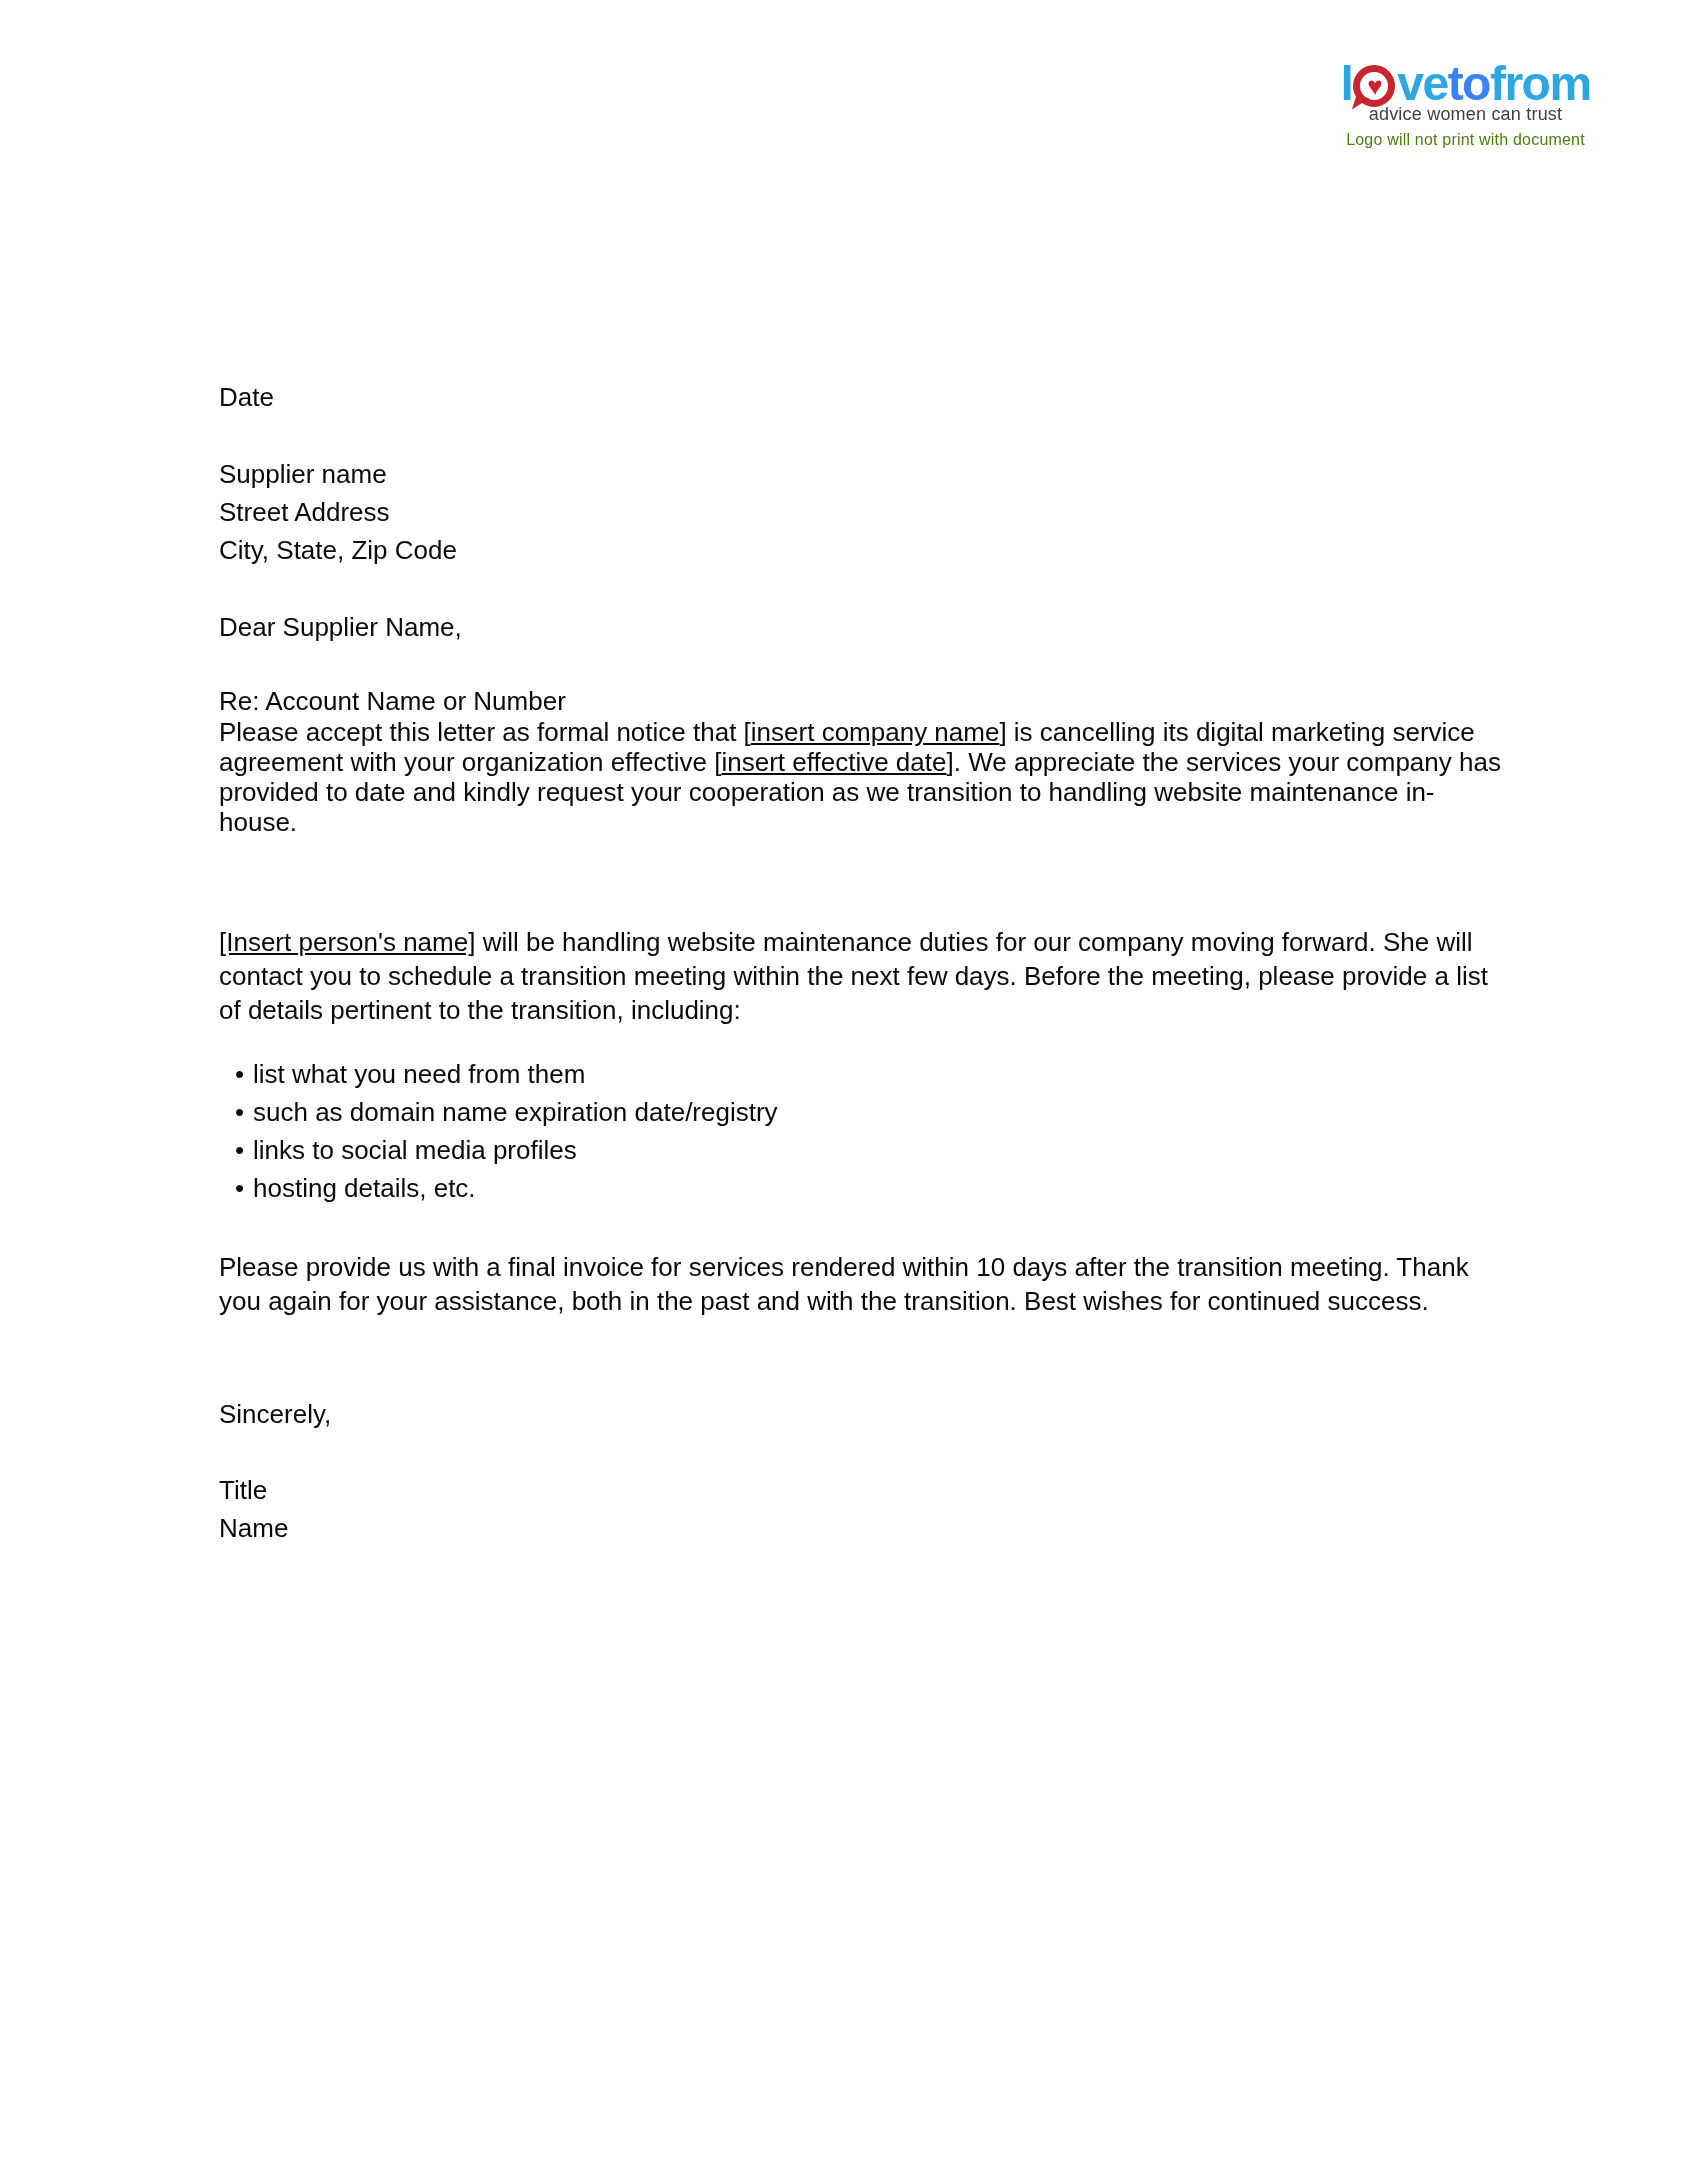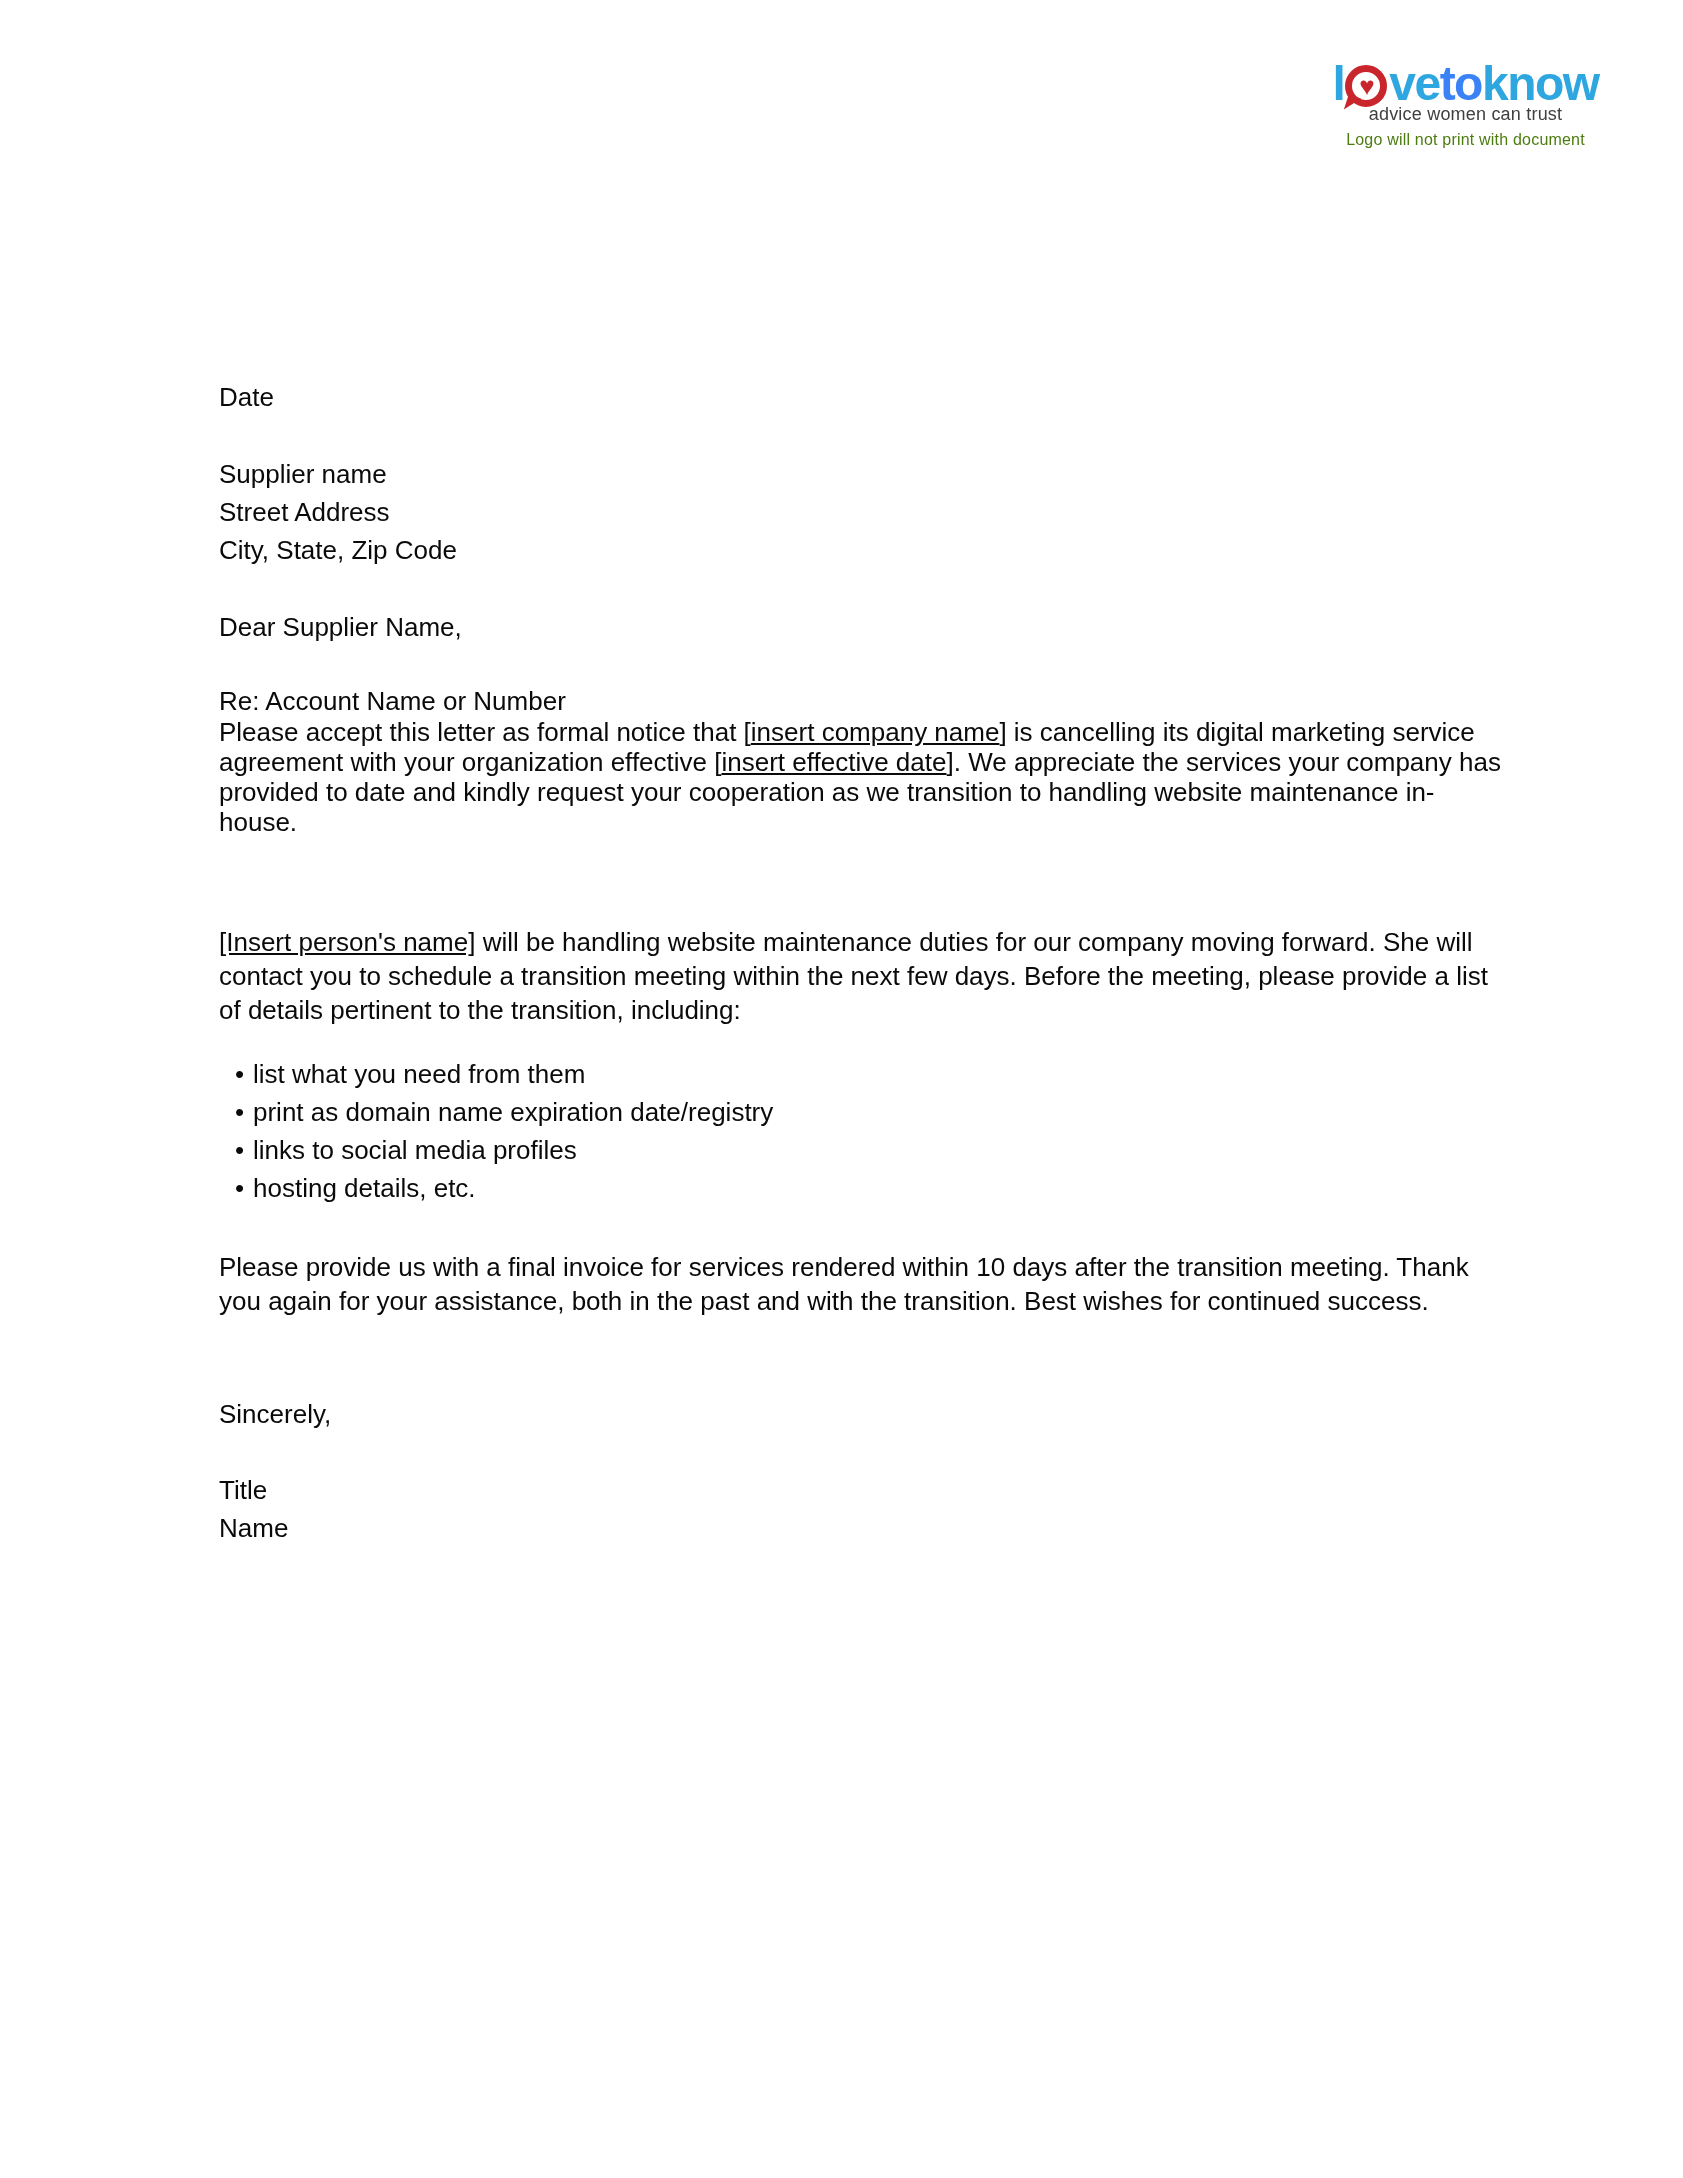--- a/index.html
+++ b/index.html
@@ -113,21 +113,21 @@
     top: 0;
   }
 </style>
 </head>
 <body>
 
 <div class="page">
 
   <div class="logo">
     <div class="wordmark">
-      <span class="wm-blue">l</span><span class="bubble"><span class="heart">♥</span></span><span class="wm-blue">ve</span><span class="wm-orange">to</span><span class="wm-blue">know</span>
+      <span class="wm-blue">l</span><span class="bubble"><span class="heart">♥</span></span><span class="wm-blue">ve</span><span class="wm-orange">to</span><span class="wm-blue">from</span>
     </div>
     <div class="tagline">advice women can trust</div>
     <div class="disclaimer">Logo will not print with document</div>
   </div>
 
   <div class="doc">
 
     <p class="block b-date">Date</p>
 
     <div class="block b-recipient">
@@ -139,21 +139,21 @@
     <p class="block b-salutation">Dear Supplier Name,</p>
 
     <p class="block b-subject">Re: Account Name or Number</p>
 
     <p class="block b-p1"><span>Please accept this letter as formal notice that [</span><span class="u">insert company name</span><span>] is cancelling its digital marketing service agreement with your organization effective [</span><span class="u">insert effective date</span><span>]. We appreciate the services your company has provided to date and kindly request your cooperation as we transition to handling website maintenance in-house.</span></p>
 
     <p class="block b-p2"><span class="u">[Insert person's name]</span><span> will be handling website maintenance duties for our company moving forward. She will contact you to schedule a transition meeting within the next few days. Before the meeting, please provide a list of details pertinent to the transition, including:</span></p>
 
     <ul class="bullets block b-bullets">
       <li>list what you need from them</li>
-      <li>print as domain name expiration date/registry</li>
+      <li>such as domain name expiration date/registry</li>
       <li>links to social media profiles</li>
       <li>hosting details, etc.</li>
     </ul>
 
     <p class="block b-p3">Please provide us with a final invoice for services rendered within 10 days after the transition meeting. Thank you again for your assistance, both in the past and with the transition. Best wishes for continued success.</p>
 
     <p class="block b-closing">Sincerely,</p>
 
     <div class="block b-signature">
       <div>Title</div>

